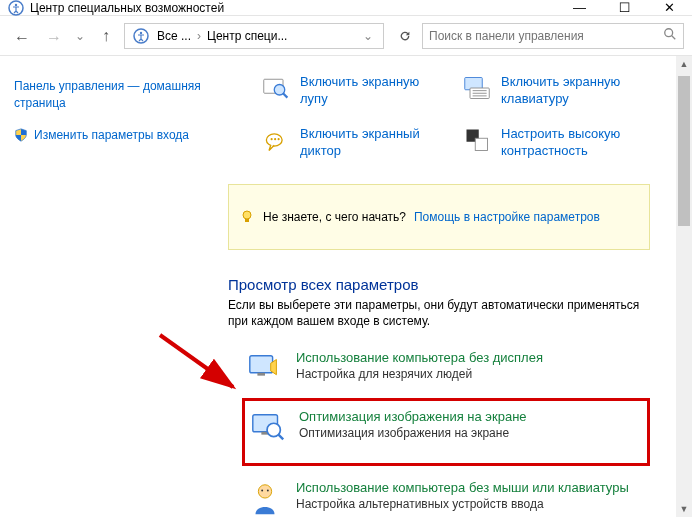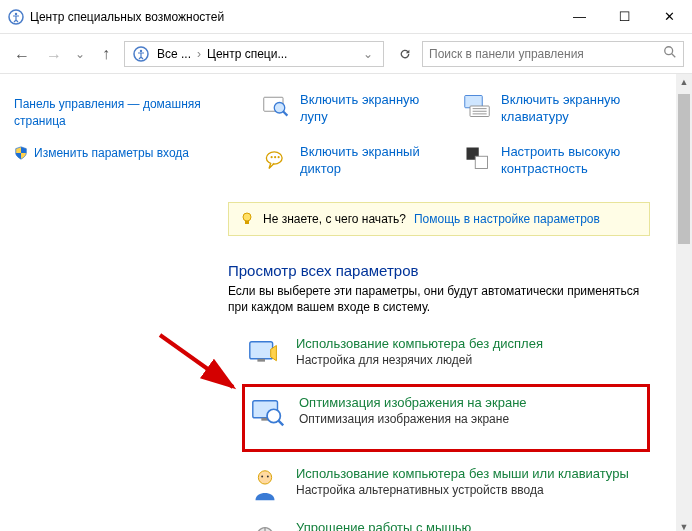--- a/index.html
+++ b/index.html
@@ -1,17 +1,17 @@
 <!DOCTYPE html>
 <html><head>
 <meta charset="utf-8">
 <style>
 * { box-sizing: border-box; margin: 0; padding: 0; }
 body { font-family: "Segoe UI", Tahoma, sans-serif; font-size: 12px; background: #fff; color: #000; width: 692px; height: 531px; overflow: hidden; }
-.titlebar { height: 34px; display: flex; align-items: center; padding: 0 0 0 8px; border-bottom: 1px solid #e5e5e5; }
+.titlebar { height: 16px; display: flex; align-items: center; padding: 0 0 0 8px; border-bottom: 1px solid #e5e5e5; }
 .titlebar .icon { width: 16px; height: 16px; margin-right: 6px; }
 .titlebar .title { flex: 1; font-size: 12px; }
 .win-controls { display: flex; }
 .win-btn { width: 45px; height: 30px; display: flex; align-items: center; justify-content: center; font-size: 13px; }
 .navbar { height: 40px; display: flex; align-items: center; padding: 4px 8px; gap: 4px; border-bottom: 1px solid #e5e5e5; }
 .nav-arrow { width: 28px; height: 28px; display: flex; align-items: center; justify-content: center; font-size: 16px; color: #555; }
 .nav-dropdown { width: 16px; height: 28px; display: flex; align-items: center; justify-content: center; color: #888; }
 .breadcrumb { display: flex; align-items: center; border: 1px solid #ccc; height: 26px; flex: 0 0 260px; padding: 0 4px; }
 .bc-icon { width: 16px; height: 16px; margin: 0 4px; }
 .bc-seg { padding: 0 4px; font-size: 12px; white-space: nowrap; overflow: hidden; text-overflow: ellipsis; }
@@ -27,21 +27,21 @@
 .side-link .s-text { flex: 1; }
 .shield { width: 14px; height: 14px; flex-shrink: 0; margin-top: 1px; }
 .main { flex: 1; overflow-y: auto; position: relative; padding-right: 18px; }
 .scrollbar { position: absolute; right: 0; top: 0; bottom: 0; width: 16px; background: #f0f0f0; }
 .scroll-thumb { position: absolute; right: 2px; top: 20px; width: 12px; height: 150px; background: #c0c0c0; }
 .scroll-arrow { position: absolute; right: 0; width: 16px; height: 16px; display: flex; align-items: center; justify-content: center; color: #666; font-size: 9px; }
 .quick-grid { display: grid; grid-template-columns: 1fr 1fr; gap: 18px 20px; padding: 18px 30px 24px 44px; }
 .quick-item { display: flex; align-items: flex-start; gap: 10px; }
 .q-icon { width: 28px; height: 28px; flex-shrink: 0; }
 .q-label { color: #0066cc; font-size: 13px; line-height: 1.3; }
-.hint-bar { background: #fffde6; border: 1px solid #e8e49a; padding: 8px 10px; margin: 0 24px 0 10px; display: flex; align-items: center; gap: 8px; font-size: 12px; }
+.hint-bar { background: #fffde6; border: 1px solid #e8e49a; padding: 24px 10px; margin: 0 24px 0 10px; display: flex; align-items: center; gap: 8px; font-size: 12px; }
 .bulb { width: 16px; height: 16px; }
 .hint-link { color: #0066cc; }
 .section-header { color: #003399; font-size: 15px; padding: 26px 0 4px 10px; }
 .section-desc { font-size: 12px; padding: 0 24px 14px 10px; line-height: 1.4; }
 .option-list { padding: 0 24px 0 24px; }
 .option { display: flex; align-items: flex-start; gap: 12px; padding: 6px 4px 10px 4px; position: relative; }
 .opt-icon { width: 38px; height: 38px; flex-shrink: 0; }
 .opt-text { flex: 1; }
 .opt-title { color: #15803d; font-size: 13px; margin-bottom: 2px; }
 .opt-sub { font-size: 12px; color: #333; }

